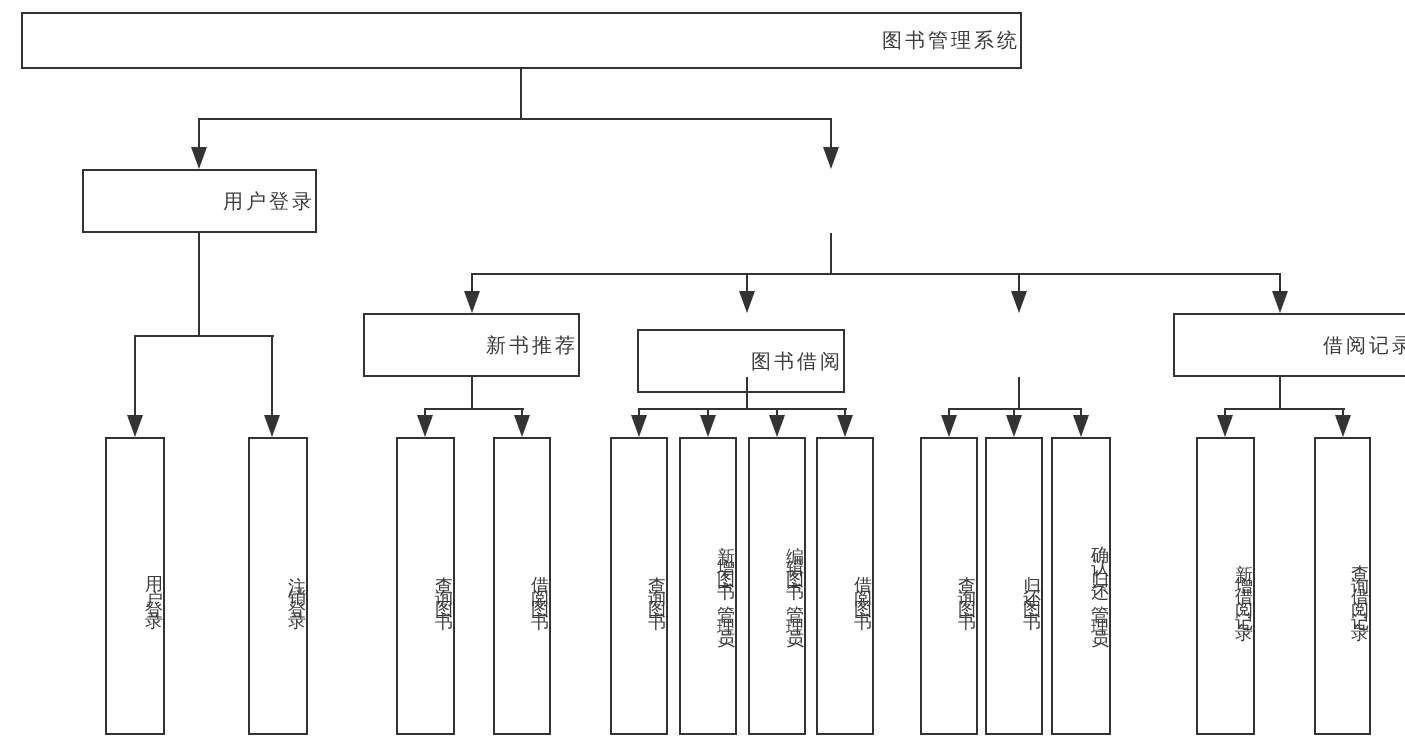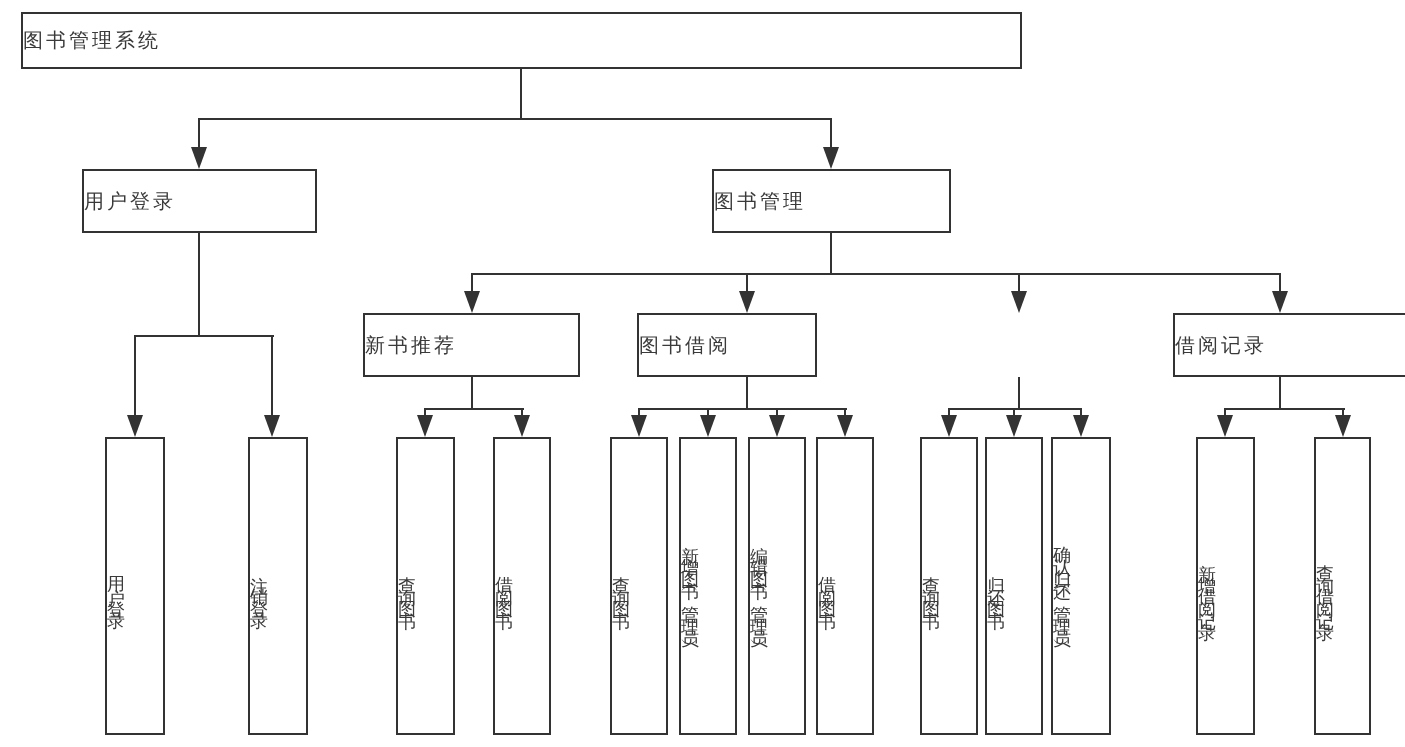--- a/index.html
+++ b/index.html
@@ -16,21 +16,21 @@
     font-family:"Liberation Sans","DejaVu Sans",sans-serif;
     overflow:hidden;
   }
   .box{
     position:absolute;
     box-sizing:border-box;
     border:2px solid var(--line);
     background:var(--bg);
     display:flex;
     align-items:center;
-    justify-content:flex-start;
+    justify-content:flex-end;
     color:var(--text);
   }
   .box.h span{
     font-size:20px;
     letter-spacing:3px;
     white-space:nowrap;
   }
   .box.v span{
     writing-mode:vertical-rl;
     text-orientation:mixed;
@@ -70,23 +70,20 @@
   <div class="vline" style="left:520px;top:69px;height:49px"></div>
   <div class="hline" style="left:198px;top:118px;width:634px"></div>
   <div class="vline" style="left:198px;top:118px;height:34px"></div>
   <div class="arrow" style="left:191px;top:147px"></div>
   <div class="vline" style="left:830px;top:118px;height:34px"></div>
   <div class="arrow" style="left:823px;top:147px"></div>
 
   <div class="box h" style="left:82px;top:169px;width:235px;height:64px">
     <span>用户登录</span>
   </div>
-  <div class="box h" style="left:712px;top:169px;width:239px;height:64px">
-    <span>图书管理</span>
-  </div>
 
   <div class="vline" style="left:198px;top:233px;height:102px"></div>
   <div class="hline" style="left:134px;top:335px;width:140px"></div>
   <div class="vline" style="left:134px;top:335px;height:85px"></div>
   <div class="arrow" style="left:127px;top:415px"></div>
   <div class="vline" style="left:271px;top:335px;height:85px"></div>
   <div class="arrow" style="left:264px;top:415px"></div>
 
   <div class="vline" style="left:830px;top:233px;height:40px"></div>
   <div class="hline" style="left:471px;top:273px;width:810px"></div>
@@ -95,21 +92,21 @@
   <div class="vline" style="left:746px;top:273px;height:22px"></div>
   <div class="arrow" style="left:739px;top:291px"></div>
   <div class="vline" style="left:1018px;top:273px;height:22px"></div>
   <div class="arrow" style="left:1011px;top:291px"></div>
   <div class="vline" style="left:1279px;top:273px;height:22px"></div>
   <div class="arrow" style="left:1272px;top:291px"></div>
 
   <div class="box h" style="left:363px;top:313px;width:217px;height:64px">
     <span>新书推荐</span>
   </div>
-  <div class="box h" style="left:637px;top:313px;width:180px;height:64px">
+  <div class="box h" style="left:637px;top:329px;width:208px;height:64px">
     <span>图书借阅</span>
   </div>
   <div class="box h" style="left:1173px;top:313px;width:244px;height:64px">
     <span>借阅记录</span>
   </div>
 
   <div class="vline" style="left:471px;top:377px;height:31px"></div>
   <div class="hline" style="left:424px;top:408px;width:100px"></div>
   <div class="vline" style="left:424px;top:408px;height:12px"></div>
   <div class="arrow" style="left:417px;top:415px"></div>

